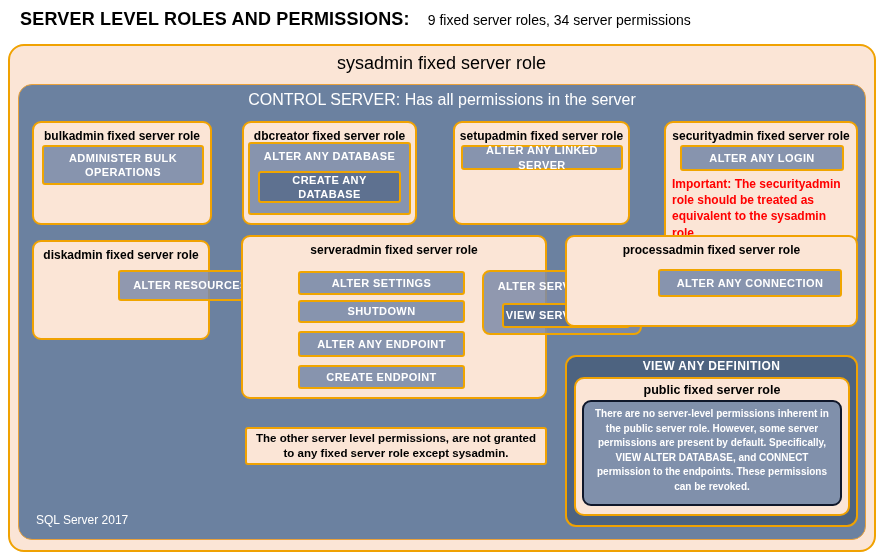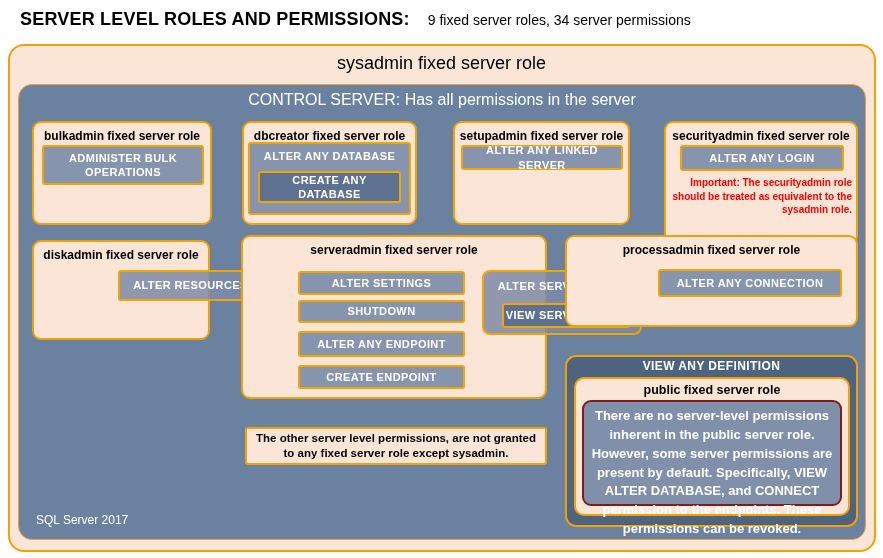--- a/index.html
+++ b/index.html
@@ -94,23 +94,23 @@
     color: #ffffff;
     font-size: 11px;
     font-weight: bold;
     letter-spacing: 0.4px;
     text-align: center;
   }
   .perm-container .container-label { padding-top: 8px; }
 
   .warning-text {
     color: #FF0000;
-    font-size: 10px;
-    font-weight: bold;
-    text-align: right;
+    font-size: 12px;
+    font-weight: bold;
+    text-align: left;
     line-height: 1.35;
   }
 
   .note-box {
     left: 245px; top: 427px; width: 302px; height: 38px;
     background: #FBE5D6;
     border: 2px solid #F0A202;
     border-radius: 3px;
     display: flex;
     align-items: center;
@@ -140,24 +140,24 @@
   }
   .public-box {
     left: 574px; top: 377px; width: 276px; height: 139px;
     background: #FBE5D6;
     border: 2px solid #F0A202;
     border-radius: 10px;
   }
   .public-desc {
     left: 582px; top: 400px; width: 260px; height: 106px;
     background: #8090AB;
-    border: 2px solid #7f1d1d;
+    border: 2px solid #0f172a;
     border-radius: 9px;
     color: #ffffff;
-    font-size: 13px;
+    font-size: 10px;
     font-weight: bold;
     text-align: center;
     line-height: 1.45;
     padding: 5px 7px;
   }
 
   .footer-label {
     left: 36px; top: 513px;
     color: #ffffff;
     font-size: 12px;

